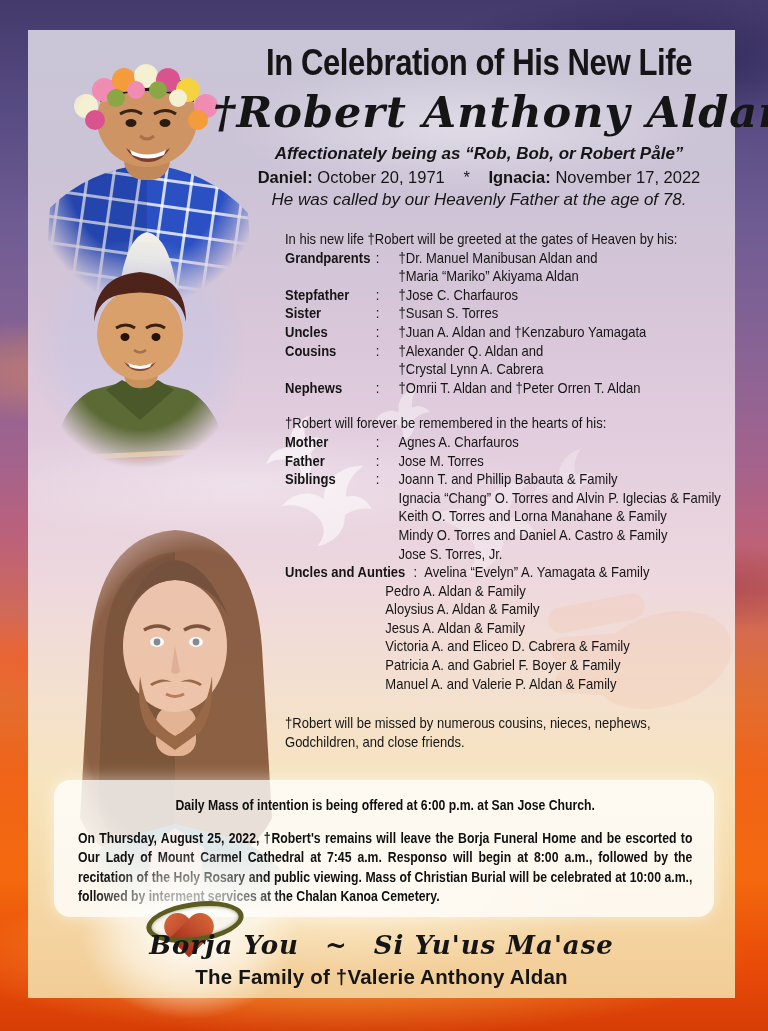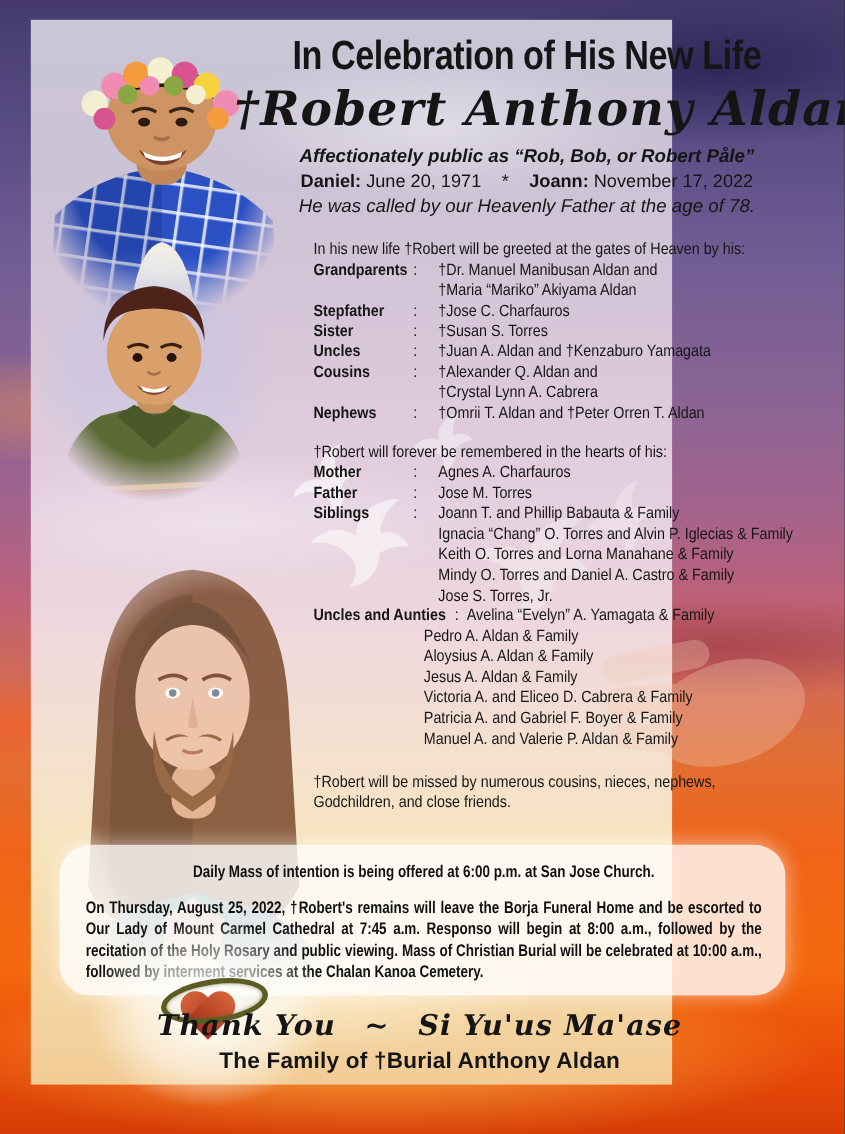--- a/index.html
+++ b/index.html
@@ -10,21 +10,21 @@
       radial-gradient(55% 7% at 18% 36%, rgba(255,150,70,.55), transparent 75%),
       radial-gradient(45% 6% at 85% 57%, rgba(140,40,60,.5), transparent 75%),
       radial-gradient(40% 9% at 85% 6%, rgba(28,24,70,.65), transparent 75%),
       radial-gradient(70% 10% at 45% 93%, rgba(255,220,90,.6), transparent 75%),
       radial-gradient(45% 6% at 10% 64%, rgba(255,90,30,.55), transparent 75%),
       linear-gradient(180deg,#453a6b 0%,#564a82 10%,#6f5c93 22%,#8a6495 35%,
         #a4638c 45%,#bb617b 52%,#d26a55 60%,#e26e33 67%,#ef6418 75%,
         #f4690e 85%,#e84a08 94%,#d63d06 100%);
   }
   .inner{
-    position:absolute;left:28px;top:18px;width:583px;height:968px;
+    position:absolute;left:28px;top:30px;width:707px;height:968px;
     background:
       radial-gradient(45% 9% at 62% 10%, rgba(255,255,255,.4), transparent 75%),
       radial-gradient(55% 8% at 30% 47%, rgba(255,255,255,.35), transparent 75%),
       radial-gradient(50% 10% at 45% 90%, rgba(255,248,225,.65), transparent 75%),
       linear-gradient(180deg,#c9c6d6 0%,#ccc3d6 15%,#d8c6d9 30%,#e4cfdf 45%,
         #eed8de 57%,#f4e0d0 68%,#f7e4bd 78%,#f6d9a8 88%,#f2cc96 100%);
   }
   .soft-mask{
     -webkit-mask-image:radial-gradient(ellipse 62% 58% at 50% 45%, #000 55%, transparent 82%);
             mask-image:radial-gradient(ellipse 62% 58% at 50% 45%, #000 55%, transparent 82%);
@@ -47,21 +47,21 @@
   .row{display:flex;align-items:flex-start;}
   .lbl{font-weight:700;width:99px;flex:none;}
   .cln{width:26px;flex:none;text-align:left;padding-left:4px;}
   .vals{flex:1;}
   .sect-gap{margin-top:17px;}
   .ind{padding-left:114px;}
   .line0 b{font-weight:700;}
   .missed{margin-top:21px;width:500px;}
   
   .annc{position:absolute;left:26px;top:750px;width:660px;height:137px;z-index:4;
-        background:rgba(255,255,255,.8);border-radius:28px;
+        background:rgba(255,255,255,.8);border-radius:16px;
         box-shadow:0 0 18px rgba(255,255,255,.55);}
   .annc-inner{position:absolute;left:24px;top:15px;width:768px;
               transform:scaleX(.8);transform-origin:0 0;
               font-size:15.3px;font-weight:700;line-height:19.2px;color:#101010;}
   .mass{text-align:center;}
   .sched{margin-top:14px;text-align:justify;}
   
   .footer{position:absolute;left:0;top:898px;width:707px;text-align:center;z-index:4;}
   .thanks{font-size:26px;line-height:34px;letter-spacing:1px;}
   .thanks .tilde{display:inline-block;margin:0 26px;font-weight:700;}
@@ -195,26 +195,26 @@
     <svg class="dove" style="left:398px;top:438px;width:112px;height:112px;opacity:.3;transform:rotate(14deg);" viewBox="0 0 64 64">
         <use href="#dove-shape"></use>
       </svg>
     <svg class="dove" style="left:500px;top:420px;width:70px;height:70px;opacity:.28;transform:rotate(-10deg);" viewBox="0 0 64 64">
         <use href="#dove-shape"></use>
       </svg>
 
     <div class="header">
       <div class="title">In Celebration of His New Life</div>
       <div class="name script">†Robert Anthony Aldan</div>
-      <div class="knownas">Affectionately public as “Rob, Bob, or Robert Påle”</div>
+      <div class="knownas">Affectionately being as “Rob, Bob, or Robert Påle”</div>
       <div class="dates">
         <b>Daniel:</b>
-        <span>June 20, 1971</span>
+        <span>October 20, 1971</span>
         <span class="star">*</span>
-        <b>Joann:</b>
+        <b>Ignacia:</b>
         <span>November 17, 2022</span>
       </div>
       <div class="called">He was called by our Heavenly Father at the age of 78.</div>
     </div>
 
     <div class="lists">
       <div>In his new life †Robert will be greeted at the gates of Heaven by his:</div>
 
       <div class="row">
         <div class="lbl">Grandparents</div>
@@ -314,19 +314,19 @@
     </div>
 
     <div class="sacred">
       <div class="glow"></div>
       <div class="heart"></div>
       <div class="thorns"></div>
     </div>
 
     <div class="footer">
       <div class="thanks script">
-        <span>Thank You</span><span class="tilde">~</span><span>Si Yu'us Ma'ase</span>
-      </div>
-      <div class="family">The Family of †Burial Anthony Aldan</div>
+        <span>Borja You</span><span class="tilde">~</span><span>Si Yu'us Ma'ase</span>
+      </div>
+      <div class="family">The Family of †Valerie Anthony Aldan</div>
     </div>
 
   </div>
 </div>
 
 </body></html>

